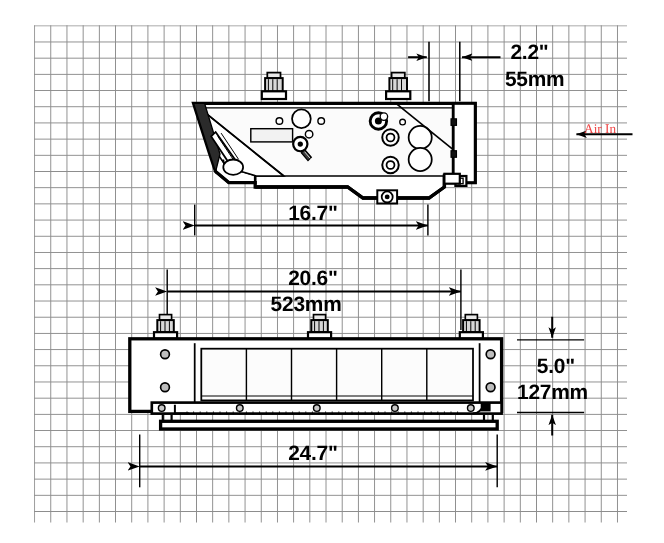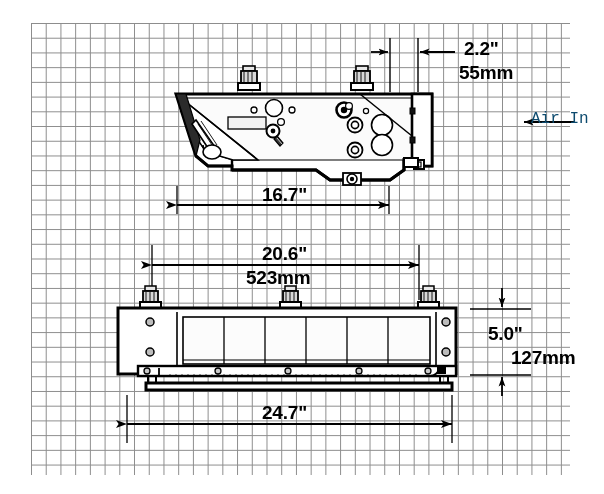--- a/index.html
+++ b/index.html
@@ -43,23 +43,23 @@
     letter-spacing: -0.2px;
   }
   .dim-in {
     font-size: 19px;
   }
   .dim-mm {
     font-size: 19px;
   }
   .airin {
     position: absolute;
-    font-family: Liberation Mono, monospace;
-    font-size: 16px;
-    color: #0c4a6e;
+    font-family: Liberation Serif, serif;
+    font-size: 12px;
+    color: #ef4444;
     white-space: nowrap;
   }
 </style>
 </head>
 <body>
 
 <div id="canvas">
 
   <div id="grid"></div>
 
@@ -311,17 +311,17 @@
   <div class="dimlabel dim-mm" style="left:459px; top:62px;text-align:right;">55mm</div>
 
   <div class="airin" style="left:531px; top:110px;">Air In</div>
 
   <div class="dimlabel dim-in" style="left:262px; top:184px;">16.7"</div>
 
   <div class="dimlabel dim-in" style="left:262px; top:243px;">20.6"</div>
   <div class="dimlabel dim-mm" style="left:246px; top:267px;">523mm</div>
 
   <div class="dimlabel dim-in" style="left:488px; top:323px;">5.0"</div>
-  <div class="dimlabel dim-mm" style="left:470px; top:347px;margin-left:41px;">127mm</div>
+  <div class="dimlabel dim-mm" style="left:470px; top:347px;">127mm</div>
 
   <div class="dimlabel dim-in" style="left:262px; top:402px;">24.7"</div>
 
 </div>
 
 </body></html>

